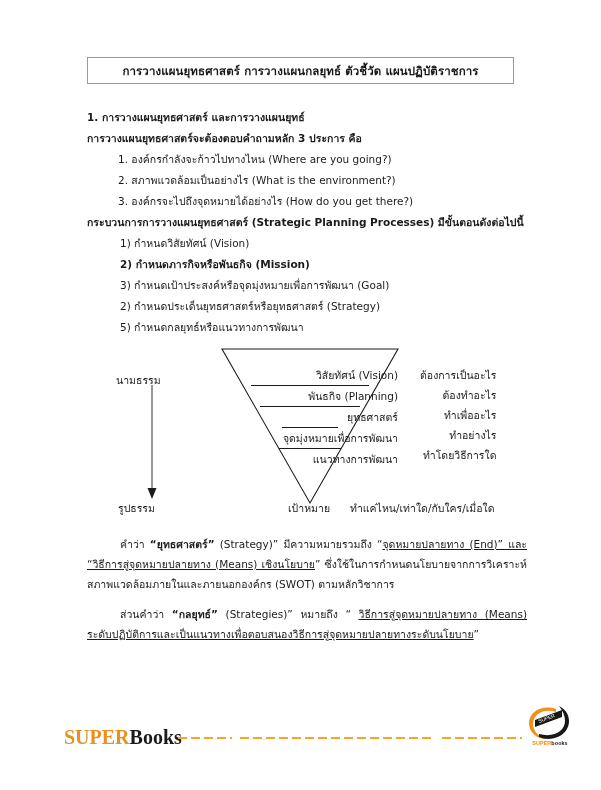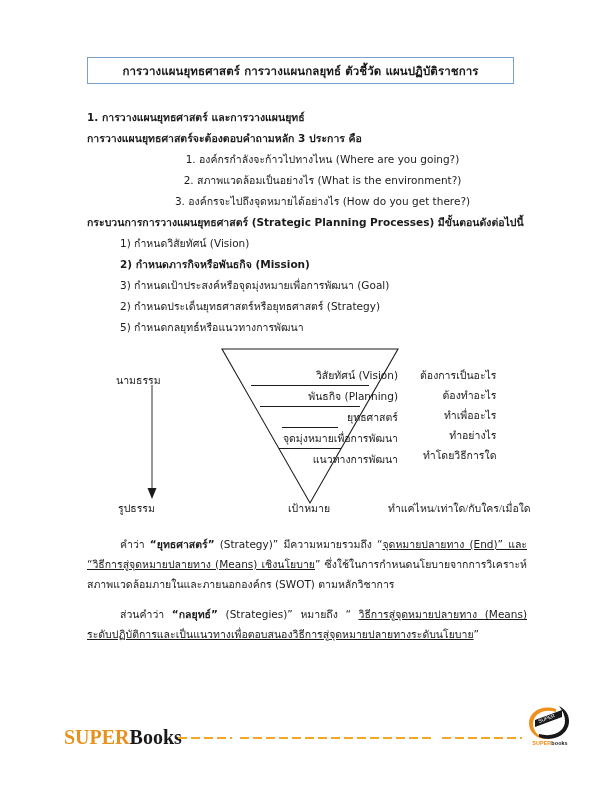--- a/index.html
+++ b/index.html
@@ -50,21 +50,21 @@
     top: 107px;
     width: 440px;
   }
   .line {
     font-size: 10.5px;
     line-height: 21px;
     color: #1b1b1b;
     white-space: nowrap;
   }
   .line.bold { font-weight: bold; }
-  .line.indent { padding-left: 31px; text-align: center; }
+  .line.indent { padding-left: 31px; }
   .line.indent2 { padding-left: 33px; }
 
   
   .diagram {
     position: absolute;
     left: 0;
     top: 345px;
     width: 601px;
     height: 175px;
   }
@@ -115,21 +115,21 @@
     left: 420px;
     top: 20px;
     text-align: right;
   }
   .right-col .rc {
     font-size: 10.5px;
     line-height: 20px;
     color: #1b1b1b;
     white-space: nowrap;
   }
-  .lbl-right-bot { left: 388px; top: 155px; font-family: Liberation Serif, serif; }
+  .lbl-right-bot { left: 350px; top: 155px; }
 
   
   .para-block {
     position: absolute;
     left: 87px;
     top: 523px;
     width: 440px;
   }
   .para {
     font-size: 10.5px;

